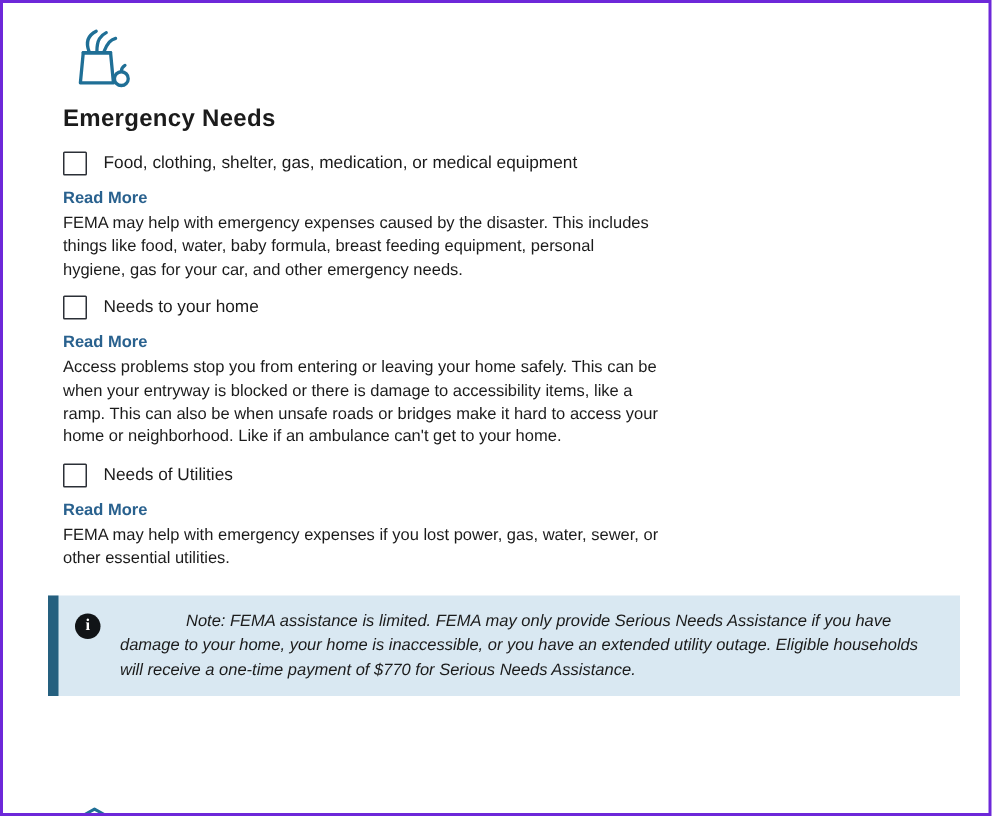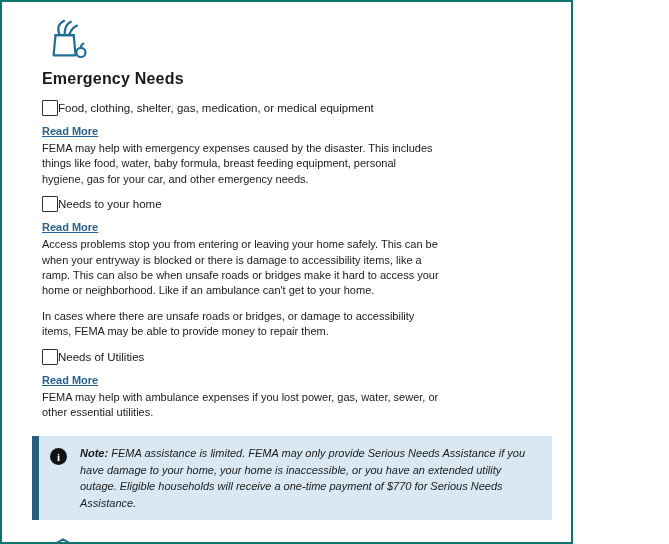--- a/index.html
+++ b/index.html
@@ -1,51 +1,51 @@
 <!DOCTYPE html>
 <html><head>
 <meta charset="utf-8">
 <style>
   * { margin:0; padding:0; box-sizing:border-box; }
   html,body { background:#ffffff; }
   body { font-family:"Liberation Sans", sans-serif; color:#1b1b1b; }
 
   .window {
-    width:573px; height:544px;
-    border:2px solid #0f766e;
+    width:661px; height:544px;
+    border:2px solid #6d28d9;
     background:#fff;
     position:relative;
     overflow:hidden;
   }
 
   .main { padding:12px 0 0 40px; width:452px; }
 
   .header-icon { display:block; margin:2px 0 2px 2px; }
 
   .page-title {
     font-size:16px; font-weight:bold; color:#1b1b1b;
     margin:4px 0 12px 0; letter-spacing:0.2px;
   }
 
   .need-group { margin:0; }
 
   .checkbox-row {
-    display:flex; align-items:center; 
+    display:flex; align-items:center; gap:11px;
     margin:6px 0 5px 0; cursor:pointer;
   }
   .checkbox {
     width:16px; height:16px; flex:none;
     border:1.5px solid #2b2f36; background:#fff; border-radius:1px;
   }
   .cb-label { font-size:11.5px; color:#1b1b1b; }
 
   .read-more {
     display:inline-block;
     font-size:11px; font-weight:bold;
-    color:#29618e; text-decoration:underline;
+    color:#29618e; 
     margin:1px 0 3px 0; cursor:pointer;
   }
 
   .desc {
     font-size:11px; color:#1b1b1b;
     line-height:1.4; max-width:397px; margin:1px 0 9px 0;
   }
   .desc + .desc { margin-top:10px; }
 
   .note {
@@ -59,21 +59,21 @@
     width:17px; height:17px; border-radius:50%;
     background:#111417; color:#fff;
     font-size:11px; font-weight:bold; font-style:normal;
     display:flex; align-items:center; justify-content:center;
     flex:none; margin-top:3px;
     font-family:"Liberation Serif", serif;
   }
   .note-text {
     font-size:11px; font-style:italic; color:#1b1b1b; line-height:1.5;
   }
-  .note-label { font-weight:bold; }
+  .note-label { font-weight:normal;margin-left:44px; }
 
   .partial-icon { position:absolute; left:40px; top:533px; }
 </style>
 </head>
 <body>
 
 <div class="window">
   <div class="main">
 
     <span class="header-icon">
@@ -99,30 +99,29 @@
       <p class="desc">FEMA may help with emergency expenses caused by the disaster. This includes things like food, water, baby formula, breast feeding equipment, personal hygiene, gas for your car, and other emergency needs.</p>
     </div>
 
     <div class="need-group">
       <div class="checkbox-row">
         <span class="checkbox"></span>
         <span class="cb-label">Needs to your home</span>
       </div>
       <a class="read-more">Read More</a>
       <p class="desc">Access problems stop you from entering or leaving your home safely. This can be when your entryway is blocked or there is damage to accessibility items, like a ramp. This can also be when unsafe roads or bridges make it hard to access your home or neighborhood. Like if an ambulance can't get to your home.</p>
-      <p class="desc">In cases where there are unsafe roads or bridges, or damage to accessibility items, FEMA may be able to provide money to repair them.</p>
     </div>
 
     <div class="need-group">
       <div class="checkbox-row">
         <span class="checkbox"></span>
         <span class="cb-label">Needs of Utilities</span>
       </div>
       <a class="read-more">Read More</a>
-      <p class="desc">FEMA may help with ambulance expenses if you lost power, gas, water, sewer, or other essential utilities.</p>
+      <p class="desc">FEMA may help with emergency expenses if you lost power, gas, water, sewer, or other essential utilities.</p>
     </div>
   </div>
 
   <div class="note">
     <span class="info-icon">i</span>
     <p class="note-text">
       <span class="note-label">Note:</span>
       <span>FEMA assistance is limited. FEMA may only provide Serious Needs Assistance if you have damage to your home, your home is inaccessible, or you have an extended utility outage. Eligible households will receive a one-time payment of $770 for Serious Needs Assistance.</span>
     </p>
   </div>

